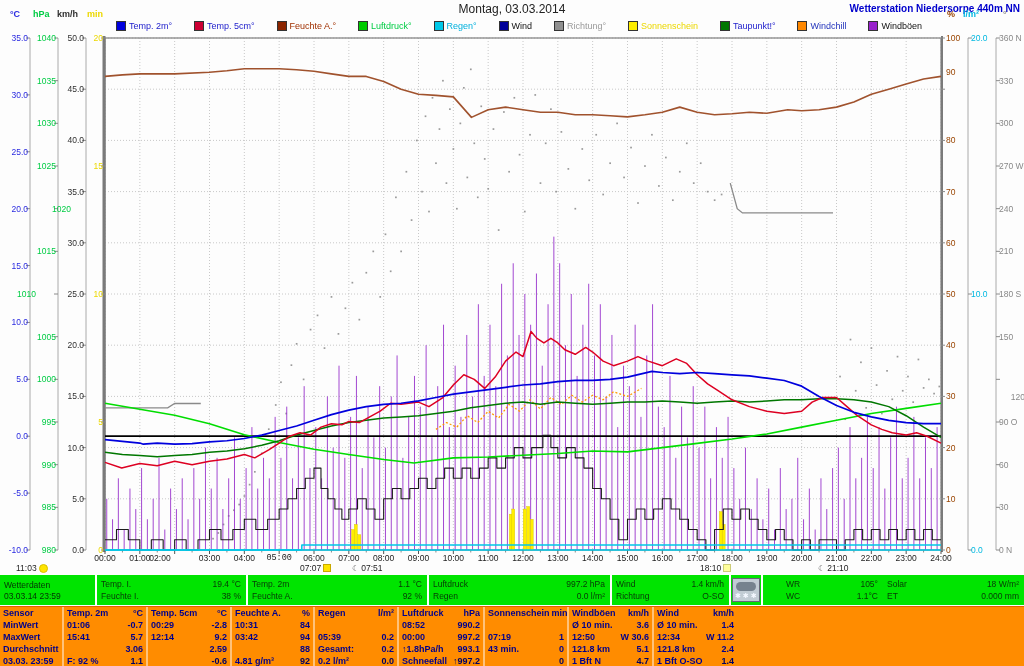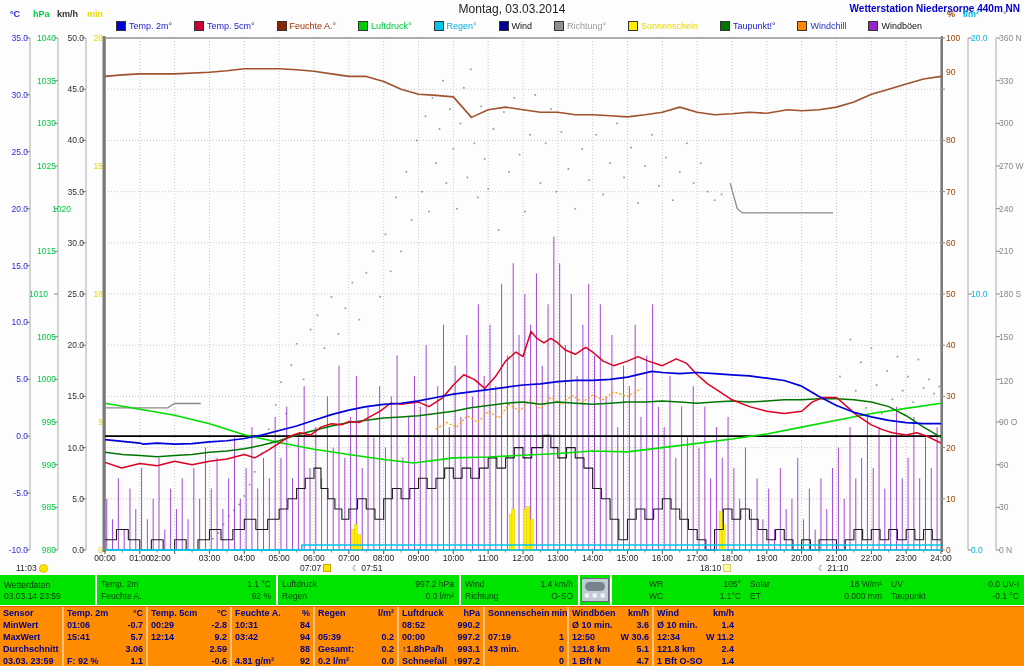--- a/index.html
+++ b/index.html
@@ -584,21 +584,21 @@
       <div class="tick tl" style="left: 0px; width: 28px; top: 374.333px; color: rgb(42, 42, 224);">5.0</div>
       <div class="tick tl" style="left: 0px; width: 28px; top: 431.222px; color: rgb(42, 42, 224);">0.0</div>
       <div class="tick tl" style="left: 0px; width: 28px; top: 488.111px; color: rgb(42, 42, 224);">-5.0</div>
       <div class="tick tl" style="left: 0px; width: 28px; top: 545px; color: rgb(42, 42, 224);">-10.0</div>
       <div class="tick tl" style="left: 0px; width: 56px; top: 33px; color: rgb(0, 204, 68);">1040</div>
       <div class="tick tl" style="left: 0px; width: 56px; top: 75.6667px; color: rgb(0, 204, 68);">1035</div>
       <div class="tick tl" style="left: 0px; width: 56px; top: 118.333px; color: rgb(0, 204, 68);">1030</div>
       <div class="tick tl" style="left: 0px; width: 56px; top: 161px; color: rgb(0, 204, 68);">1025</div>
       <div class="tick tl" style="left: 15px; width: 56px; top: 203.667px; color: rgb(0, 204, 68);">1020</div>
       <div class="tick tl" style="left: 0px; width: 56px; top: 246.333px; color: rgb(0, 204, 68);">1015</div>
-      <div class="tick tl" style="left: 0px; width: 48px; top: 289px; color: rgb(0, 204, 68);">1010</div>
+      <div class="tick tl" style="left: 0px; width: 36px; top: 289px; color: rgb(0, 204, 68);">1010</div>
       <div class="tick tl" style="left: 0px; width: 56px; top: 331.667px; color: rgb(0, 204, 68);">1005</div>
       <div class="tick tl" style="left: 0px; width: 56px; top: 374.333px; color: rgb(0, 204, 68);">1000</div>
       <div class="tick tl" style="left: 0px; width: 56px; top: 417px; color: rgb(0, 204, 68);">995</div>
       <div class="tick tl" style="left: 0px; width: 56px; top: 459.667px; color: rgb(0, 204, 68);">990</div>
       <div class="tick tl" style="left: 0px; width: 56px; top: 502.333px; color: rgb(0, 204, 68);">985</div>
       <div class="tick tl" style="left: 0px; width: 56px; top: 545px; color: rgb(0, 204, 68);">980</div>
       <div class="tick tl" style="left: 0px; width: 84px; top: 33px; color: rgb(48, 48, 48);">50.0</div>
       <div class="tick tl" style="left: 0px; width: 84px; top: 84.2px; color: rgb(48, 48, 48);">45.0</div>
       <div class="tick tl" style="left: 0px; width: 84px; top: 135.4px; color: rgb(48, 48, 48);">40.0</div>
       <div class="tick tl" style="left: 0px; width: 84px; top: 186.6px; color: rgb(48, 48, 48);">35.0</div>
@@ -629,33 +629,33 @@
       <div class="tick tr" style="left: 971px; width: 26px; top: 289px; color: rgb(0, 184, 224);">10.0</div>
       <div class="tick tr" style="left: 971px; width: 26px; top: 545px; color: rgb(0, 184, 224);">0.0</div>
       <div class="tick tr" style="left: 999px; width: 26px; top: 33px; color: rgb(136, 136, 136);">360 N</div>
       <div class="tick tr" style="left: 999px; width: 26px; top: 75.6667px; color: rgb(136, 136, 136);">330</div>
       <div class="tick tr" style="left: 999px; width: 26px; top: 118.333px; color: rgb(136, 136, 136);">300</div>
       <div class="tick tr" style="left: 999px; width: 26px; top: 161px; color: rgb(136, 136, 136);">270 W</div>
       <div class="tick tr" style="left: 999px; width: 26px; top: 203.667px; color: rgb(136, 136, 136);">240</div>
       <div class="tick tr" style="left: 999px; width: 26px; top: 246.333px; color: rgb(136, 136, 136);">210</div>
       <div class="tick tr" style="left: 999px; width: 26px; top: 289px; color: rgb(136, 136, 136);">180 S</div>
       <div class="tick tr" style="left: 999px; width: 26px; top: 331.667px; color: rgb(136, 136, 136);">150</div>
-      <div class="tick tr" style="left: 999px; width: 26px; top: 376px; color: rgb(136, 136, 136);">120</div>
+      <div class="tick tr" style="left: 999px; width: 26px; top: 392px; color: rgb(136, 136, 136); text-align: right;">120</div>
       <div class="tick tr" style="left: 999px; width: 26px; top: 417px; color: rgb(136, 136, 136);">90 O</div>
       <div class="tick tr" style="left: 999px; width: 26px; top: 459.667px; color: rgb(136, 136, 136);">60</div>
       <div class="tick tr" style="left: 999px; width: 26px; top: 502.333px; color: rgb(136, 136, 136);">30</div>
       <div class="tick tr" style="left: 999px; width: 26px; top: 545px; color: rgb(136, 136, 136);">0 N</div>
     </div>
   <div id="time-labels">
       <div class="tlab" style="left: 88px;">00:00</div>
       <div class="tlab" style="left: 122.833px;">01:00</div>
       <div class="tlab" style="left: 143px;">02:00</div>
       <div class="tlab" style="left: 192.5px;">03:00</div>
       <div class="tlab" style="left: 227.333px;">04:00</div>
-      <div class="tlab" style="left: 262.167px;">05:00</div>
+      <div class="tlab" style="left: 262.167px; font-family: Liberation Mono, monospace;">05:00</div>
       <div class="tlab" style="left: 297px;">06:00</div>
       <div class="tlab" style="left: 331.833px;">07:00</div>
       <div class="tlab" style="left: 366.667px;">08:00</div>
       <div class="tlab" style="left: 401.5px;">09:00</div>
       <div class="tlab" style="left: 436.333px;">10:00</div>
       <div class="tlab" style="left: 471.167px;">11:00</div>
       <div class="tlab" style="left: 506px;">12:00</div>
       <div class="tlab" style="left: 540.833px;">13:00</div>
       <div class="tlab" style="left: 575.667px;">14:00</div>
       <div class="tlab" style="left: 610.5px;">15:00</div>
@@ -689,20 +689,30 @@
       <div class="mk" style="left: 818px;">
         <span class="moon">☾</span>
         <span>21:10</span>
       </div>
     </div>
   <div id="status-bar">
       <div class="sb-col sb-first">
         <div>Wetterdaten</div>
         <div>03.03.14 23:59</div>
       </div>
+      <div class="sb-col" style="width: 140px;">
+        <div class="sb-pair">
+          <span>Temp. I.</span>
+          <span>19.4 °C</span>
+        </div>
+        <div class="sb-pair">
+          <span>Feuchte I.</span>
+          <span>38 %</span>
+        </div>
+      </div>
       <div class="sb-col" style="width: 170px;">
         <div class="sb-pair">
           <span>Temp. 2m</span>
           <span>1.1 °C</span>
         </div>
         <div class="sb-pair">
           <span>Feuchte A.</span>
           <span>92 %</span>
         </div>
       </div>
@@ -746,30 +756,20 @@
         <div class="sb-col" style="width: 132px;">
           <div class="sb-pair">
             <span>Solar</span>
             <span>18 W/m²</span>
           </div>
           <div class="sb-pair">
             <span>ET</span>
             <span>0.000 mm</span>
           </div>
         </div>
-        <div class="sb-col" style="width: 128px;">
-          <div class="sb-pair">
-            <span>UV</span>
-            <span>0.0 UV-I</span>
-          </div>
-          <div class="sb-pair">
-            <span>Taupunkt</span>
-            <span>-0.1 °C</span>
-          </div>
-        </div>
       </div>
     </div>
   <div id="summary-table">
       <div class="st-cell st-lab">
         <span>Sensor</span>
       </div>
       <div class="st-cell st-col">
         <span>Temp. 2m</span>
         <span class="st-val">°C</span>
       </div>

